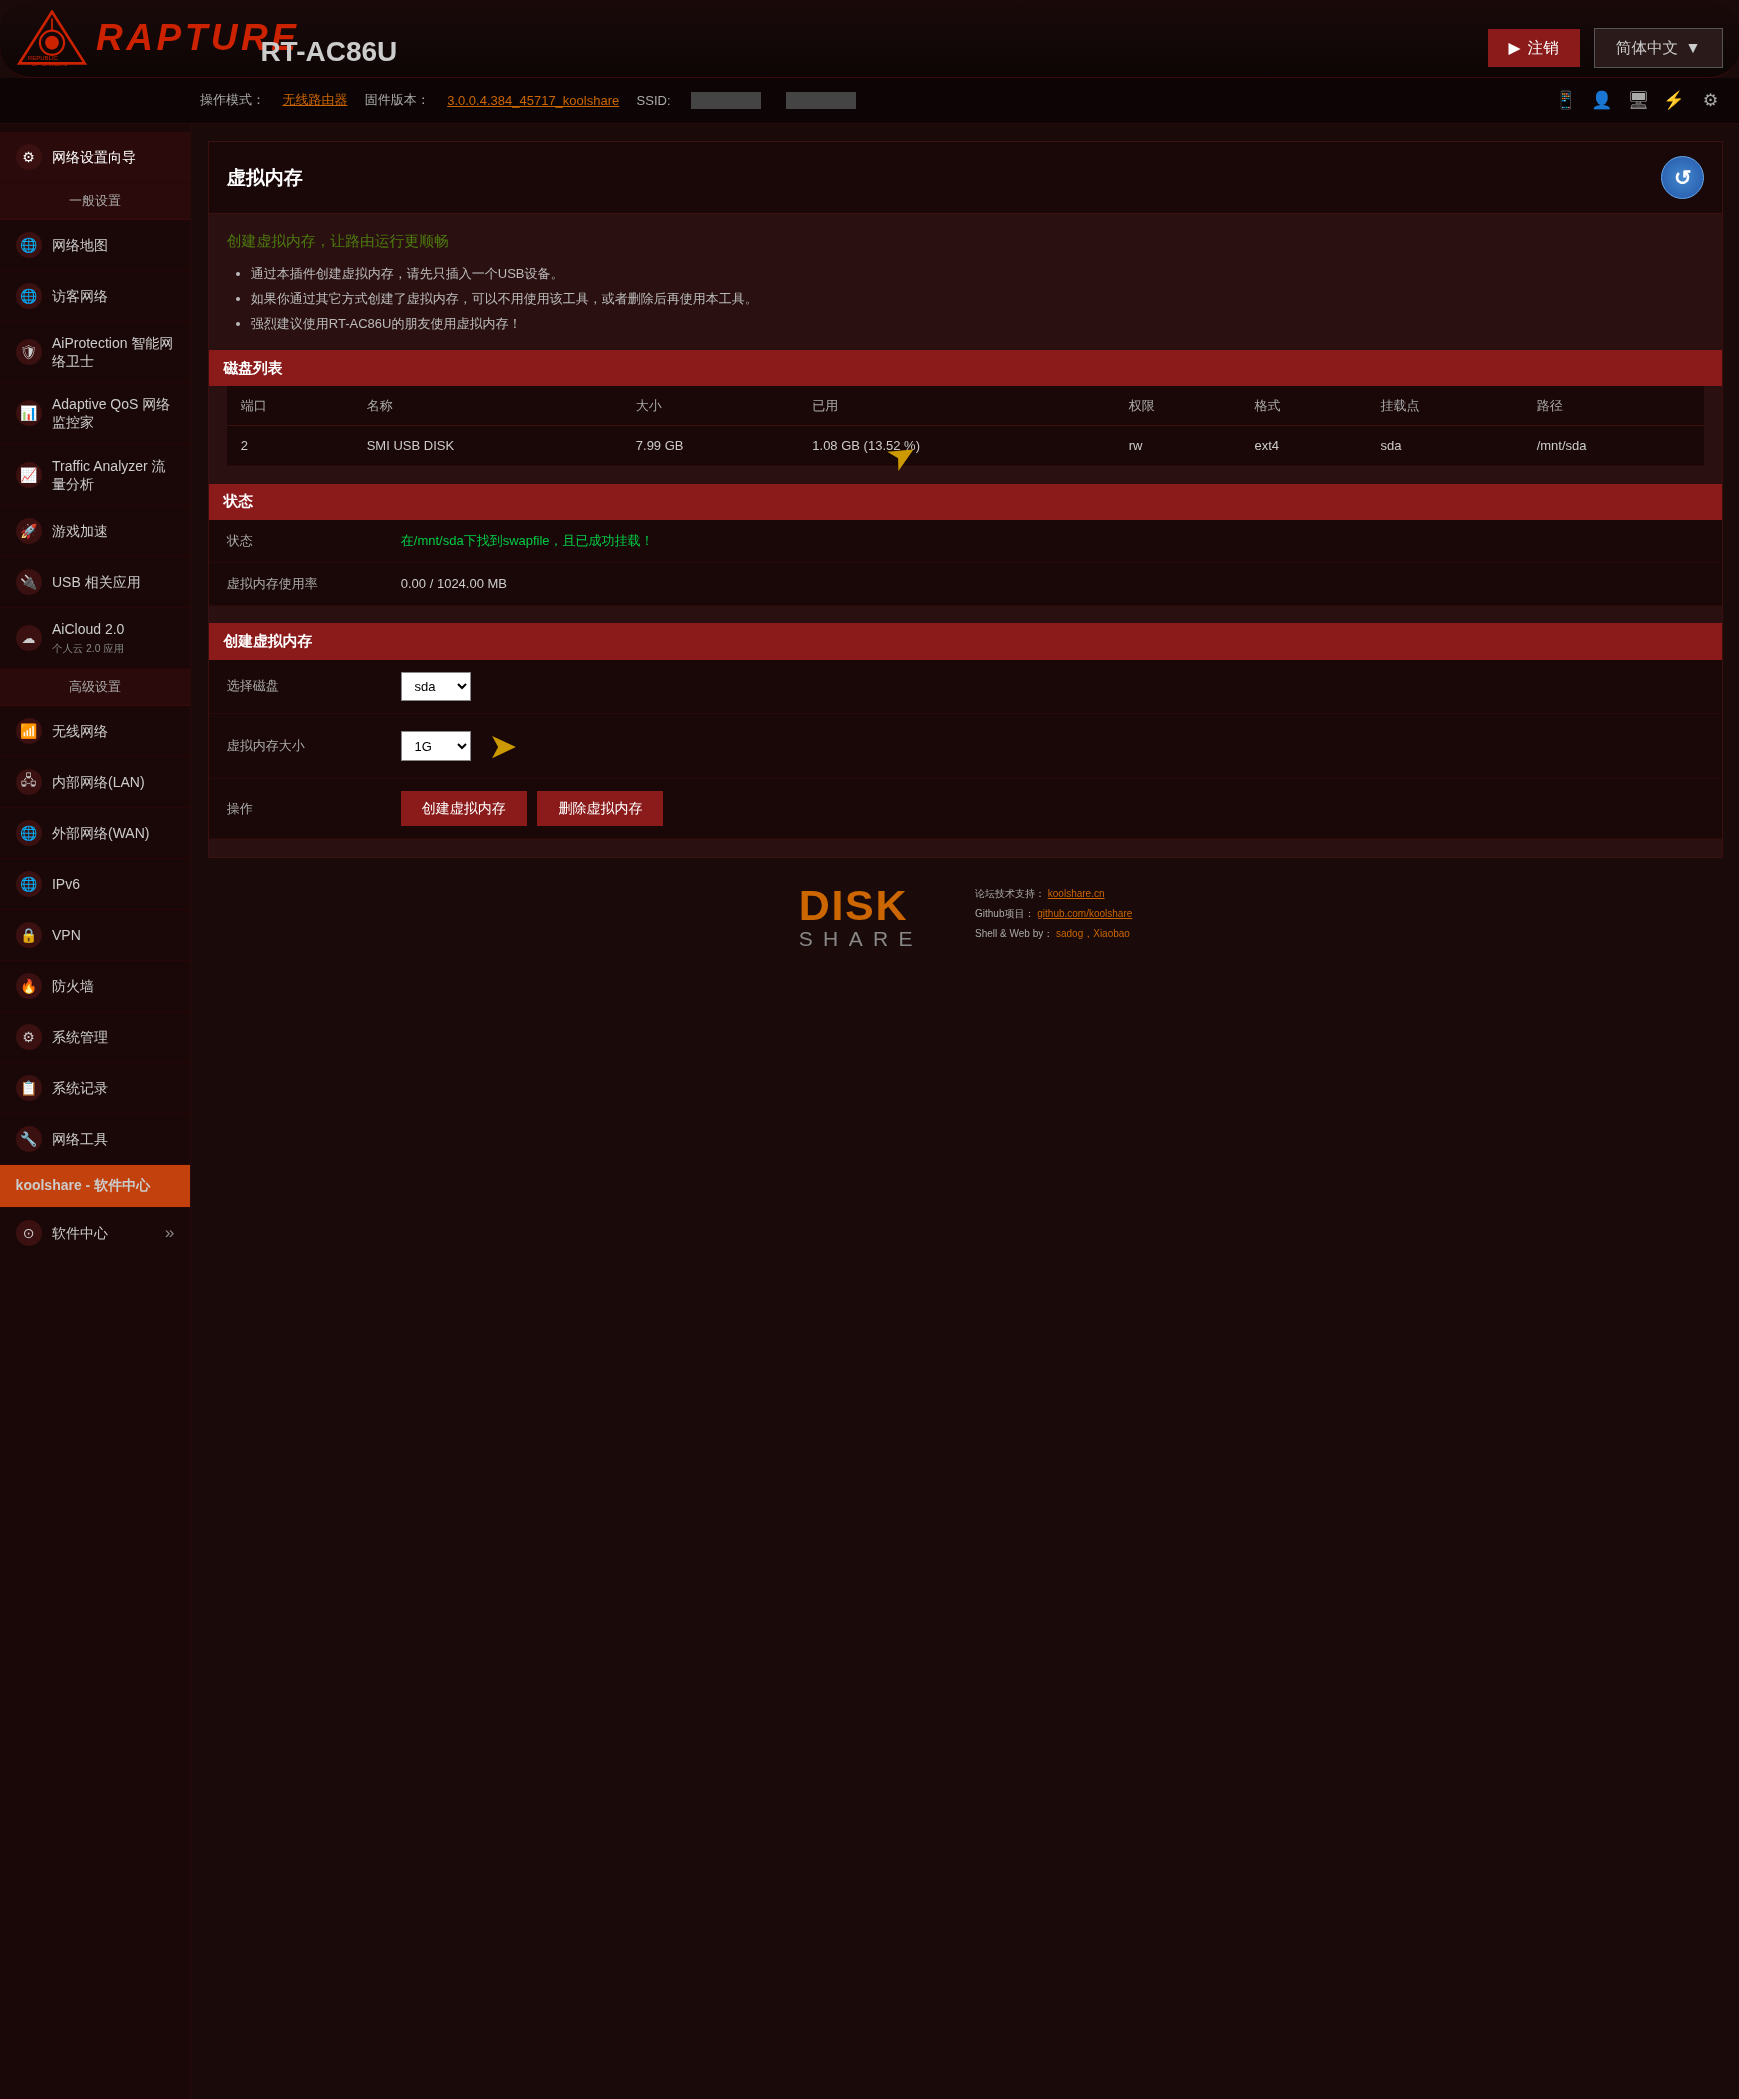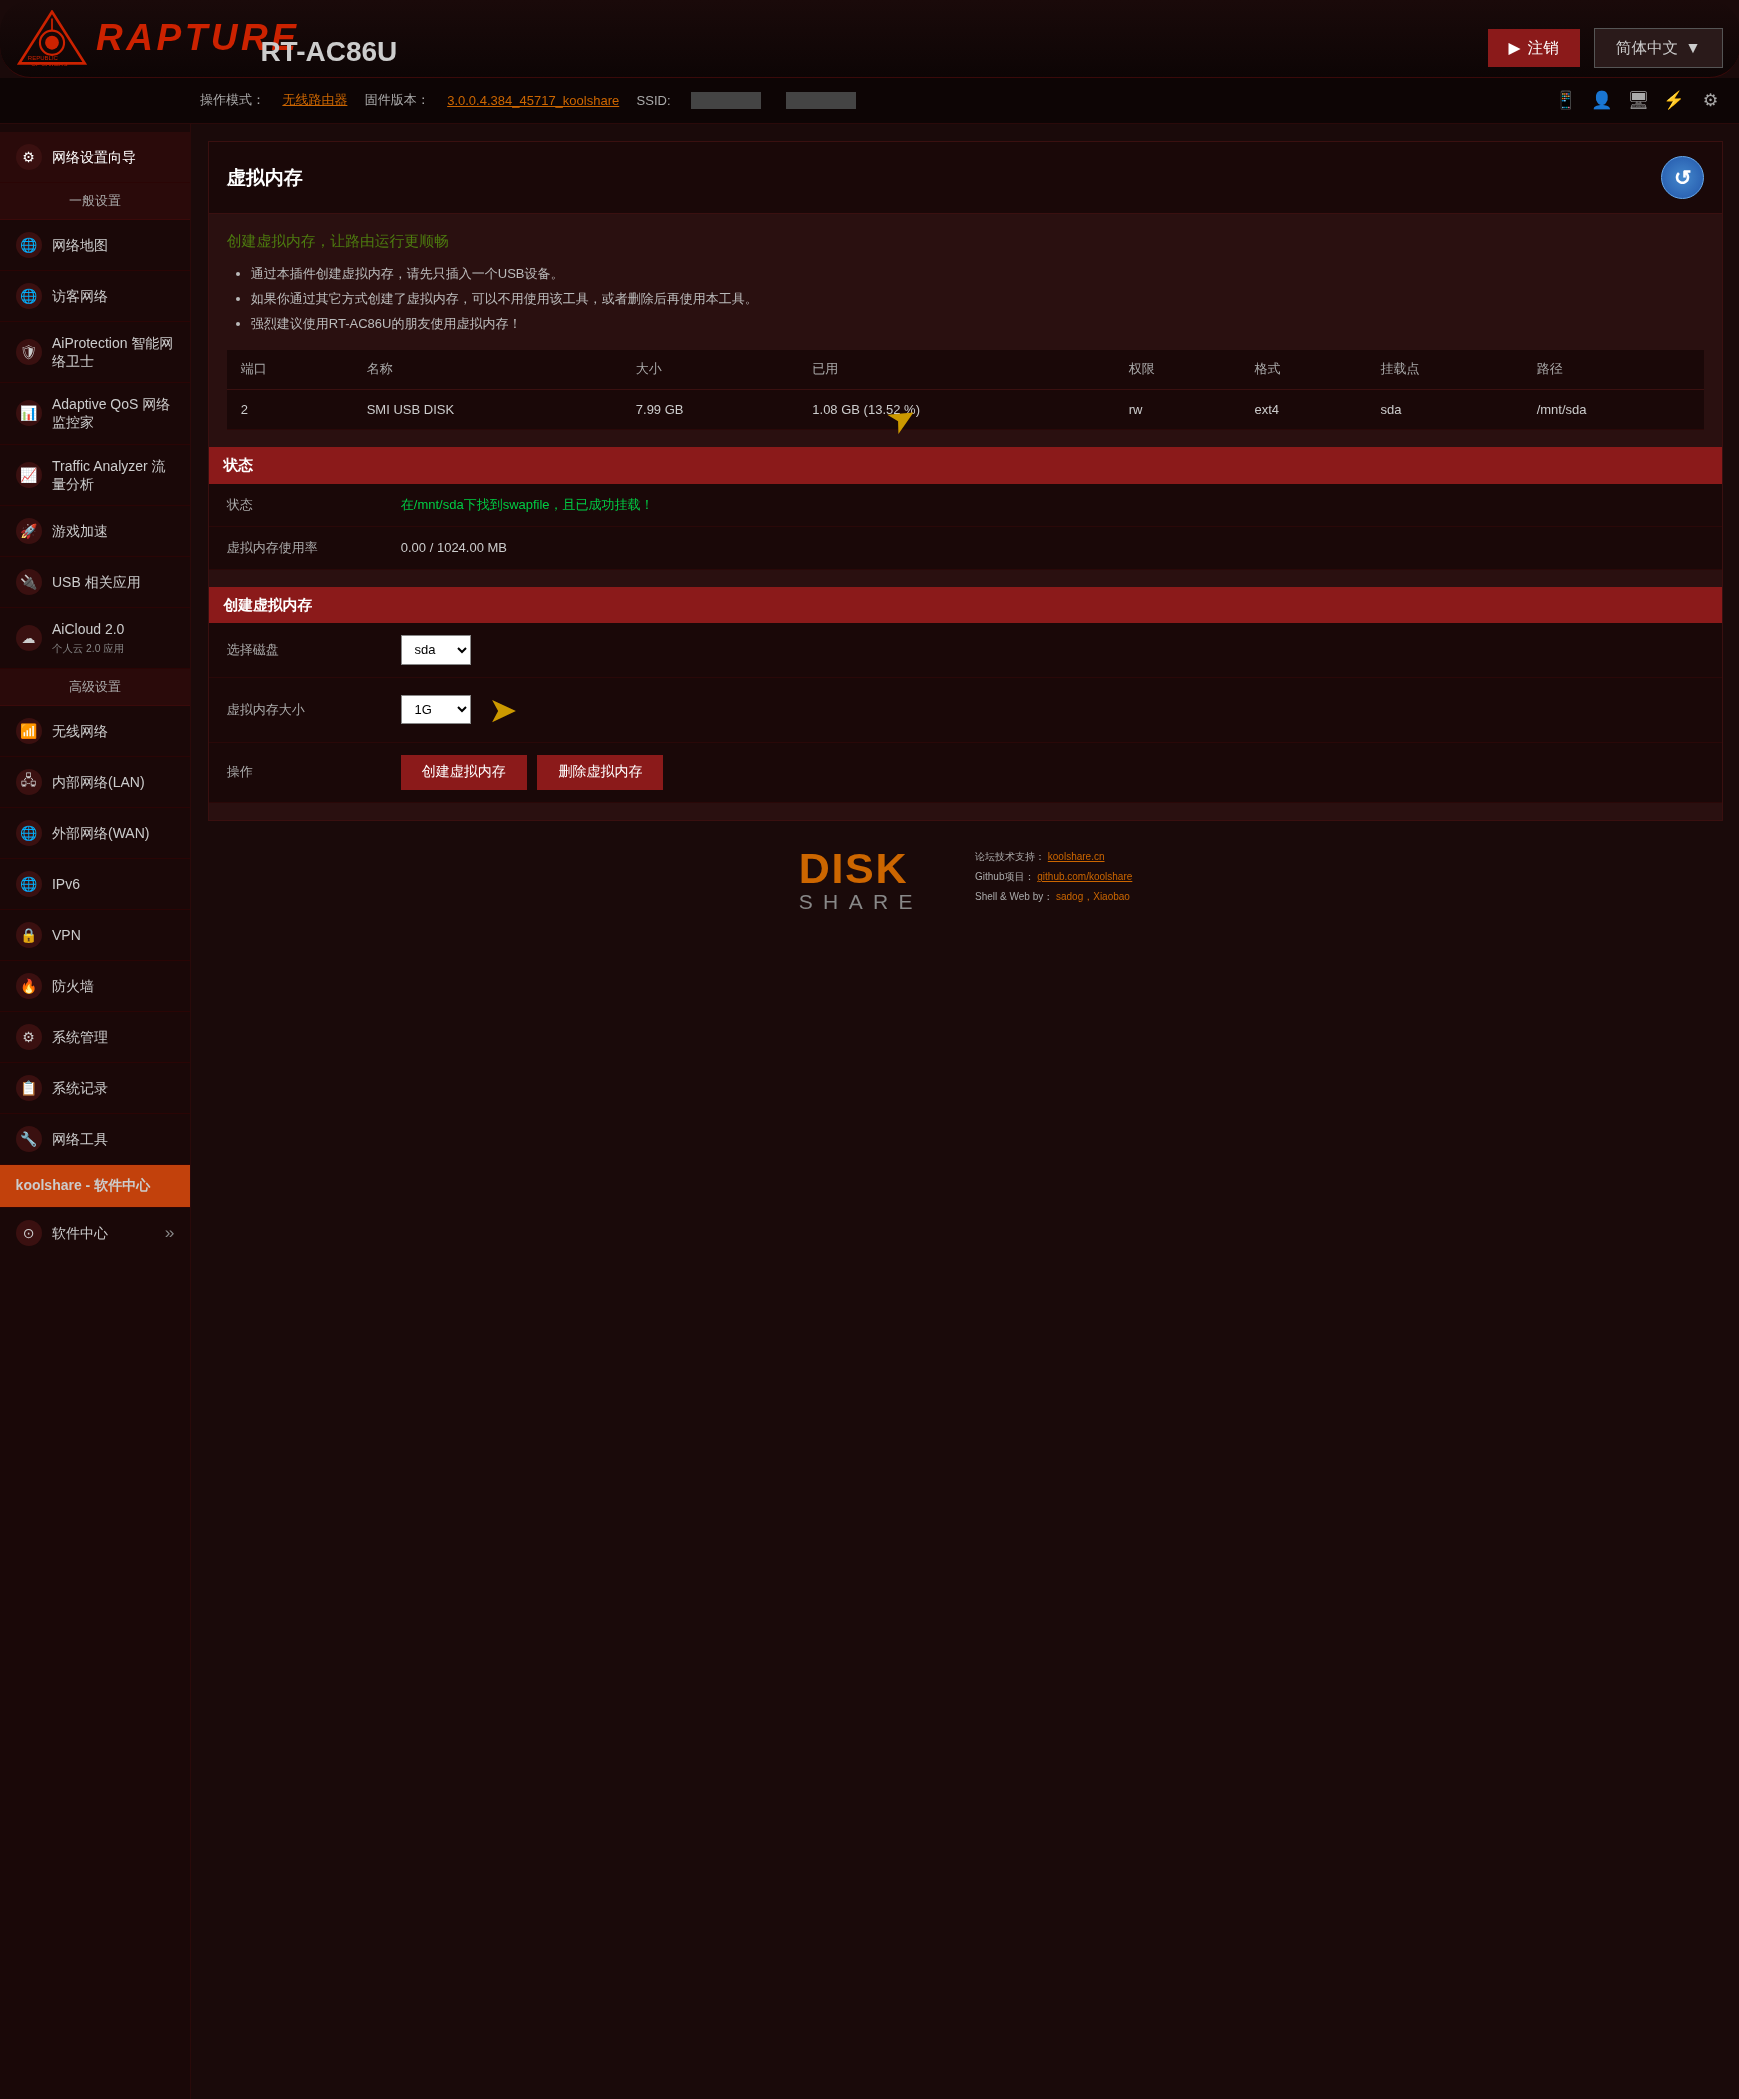--- a/index.html
+++ b/index.html
@@ -527,20 +527,21 @@
       <div class="page-card-body">
 
         <p class="intro-text">创建虚拟内存，让路由运行更顺畅</p>
 
         <ul class="bullet-list">
           <li>通过本插件创建虚拟内存，请先只插入一个USB设备。</li>
           <li>如果你通过其它方式创建了虚拟内存，可以不用使用该工具，或者删除后再使用本工具。</li>
           <li>强烈建议使用RT-AC86U的朋友使用虚拟内存！</li>
         </ul>
 
+        <div class="section-header">磁盘列表</div>
 
         <div class="table-wrap" style="position:relative;">
           <table class="disk-table">
             <thead>
               <tr>
                 <th>端口</th>
                 <th>名称</th>
                 <th>大小</th>
                 <th>已用</th>
                 <th>权限</th>

